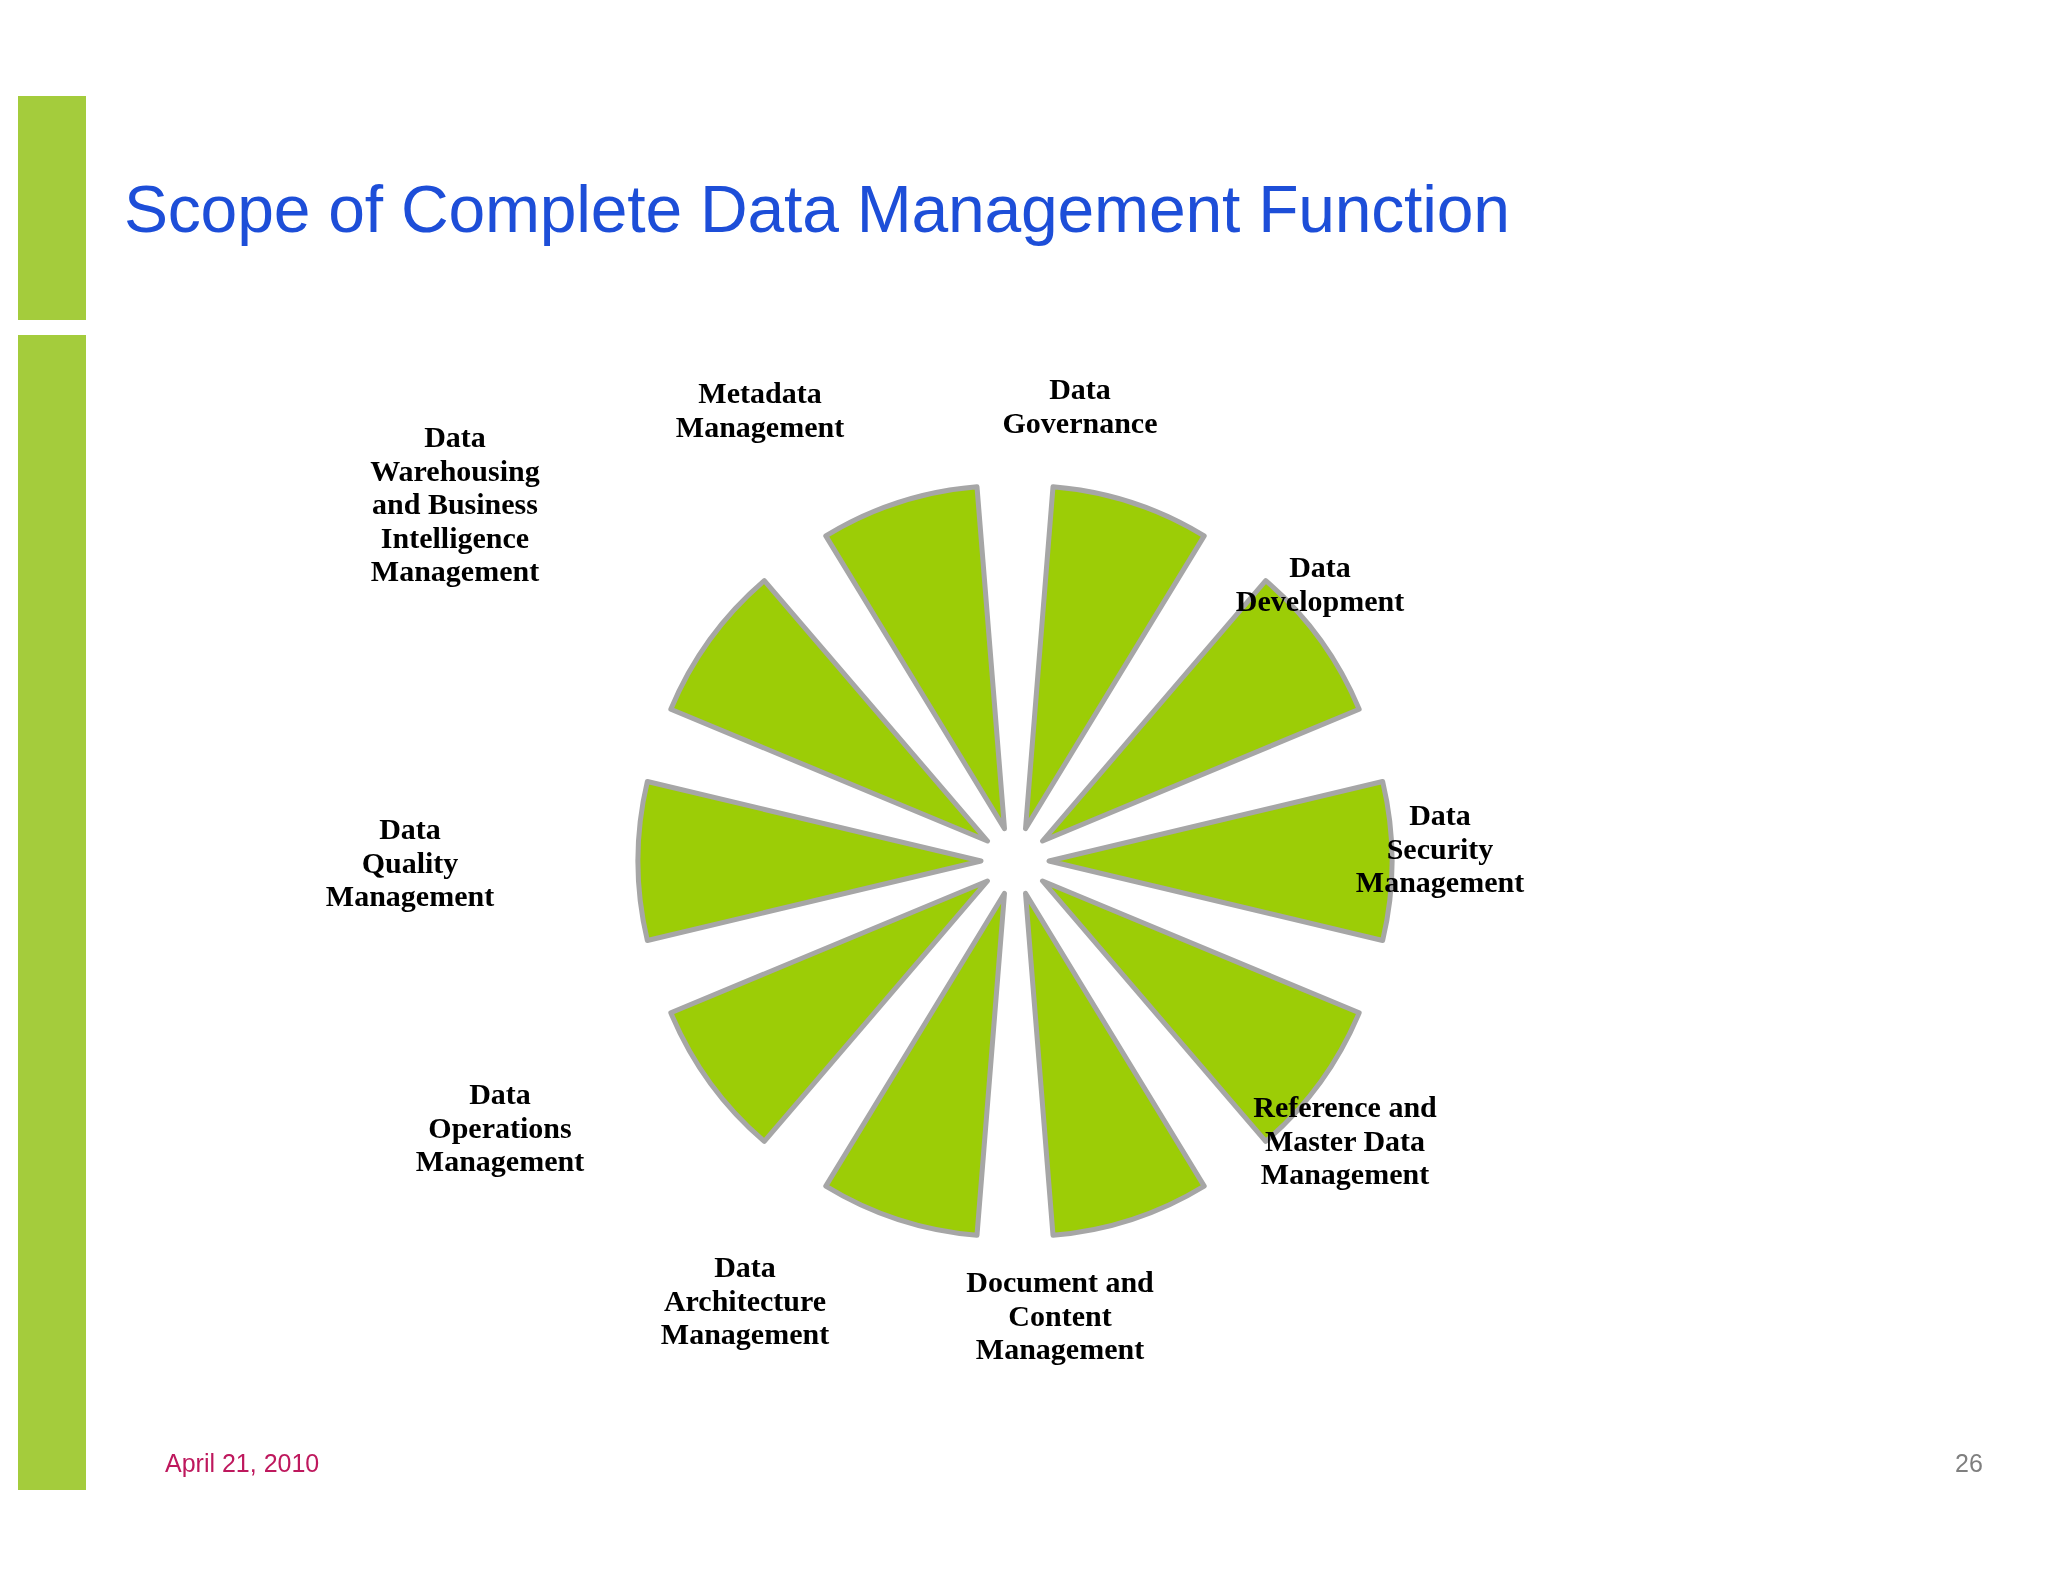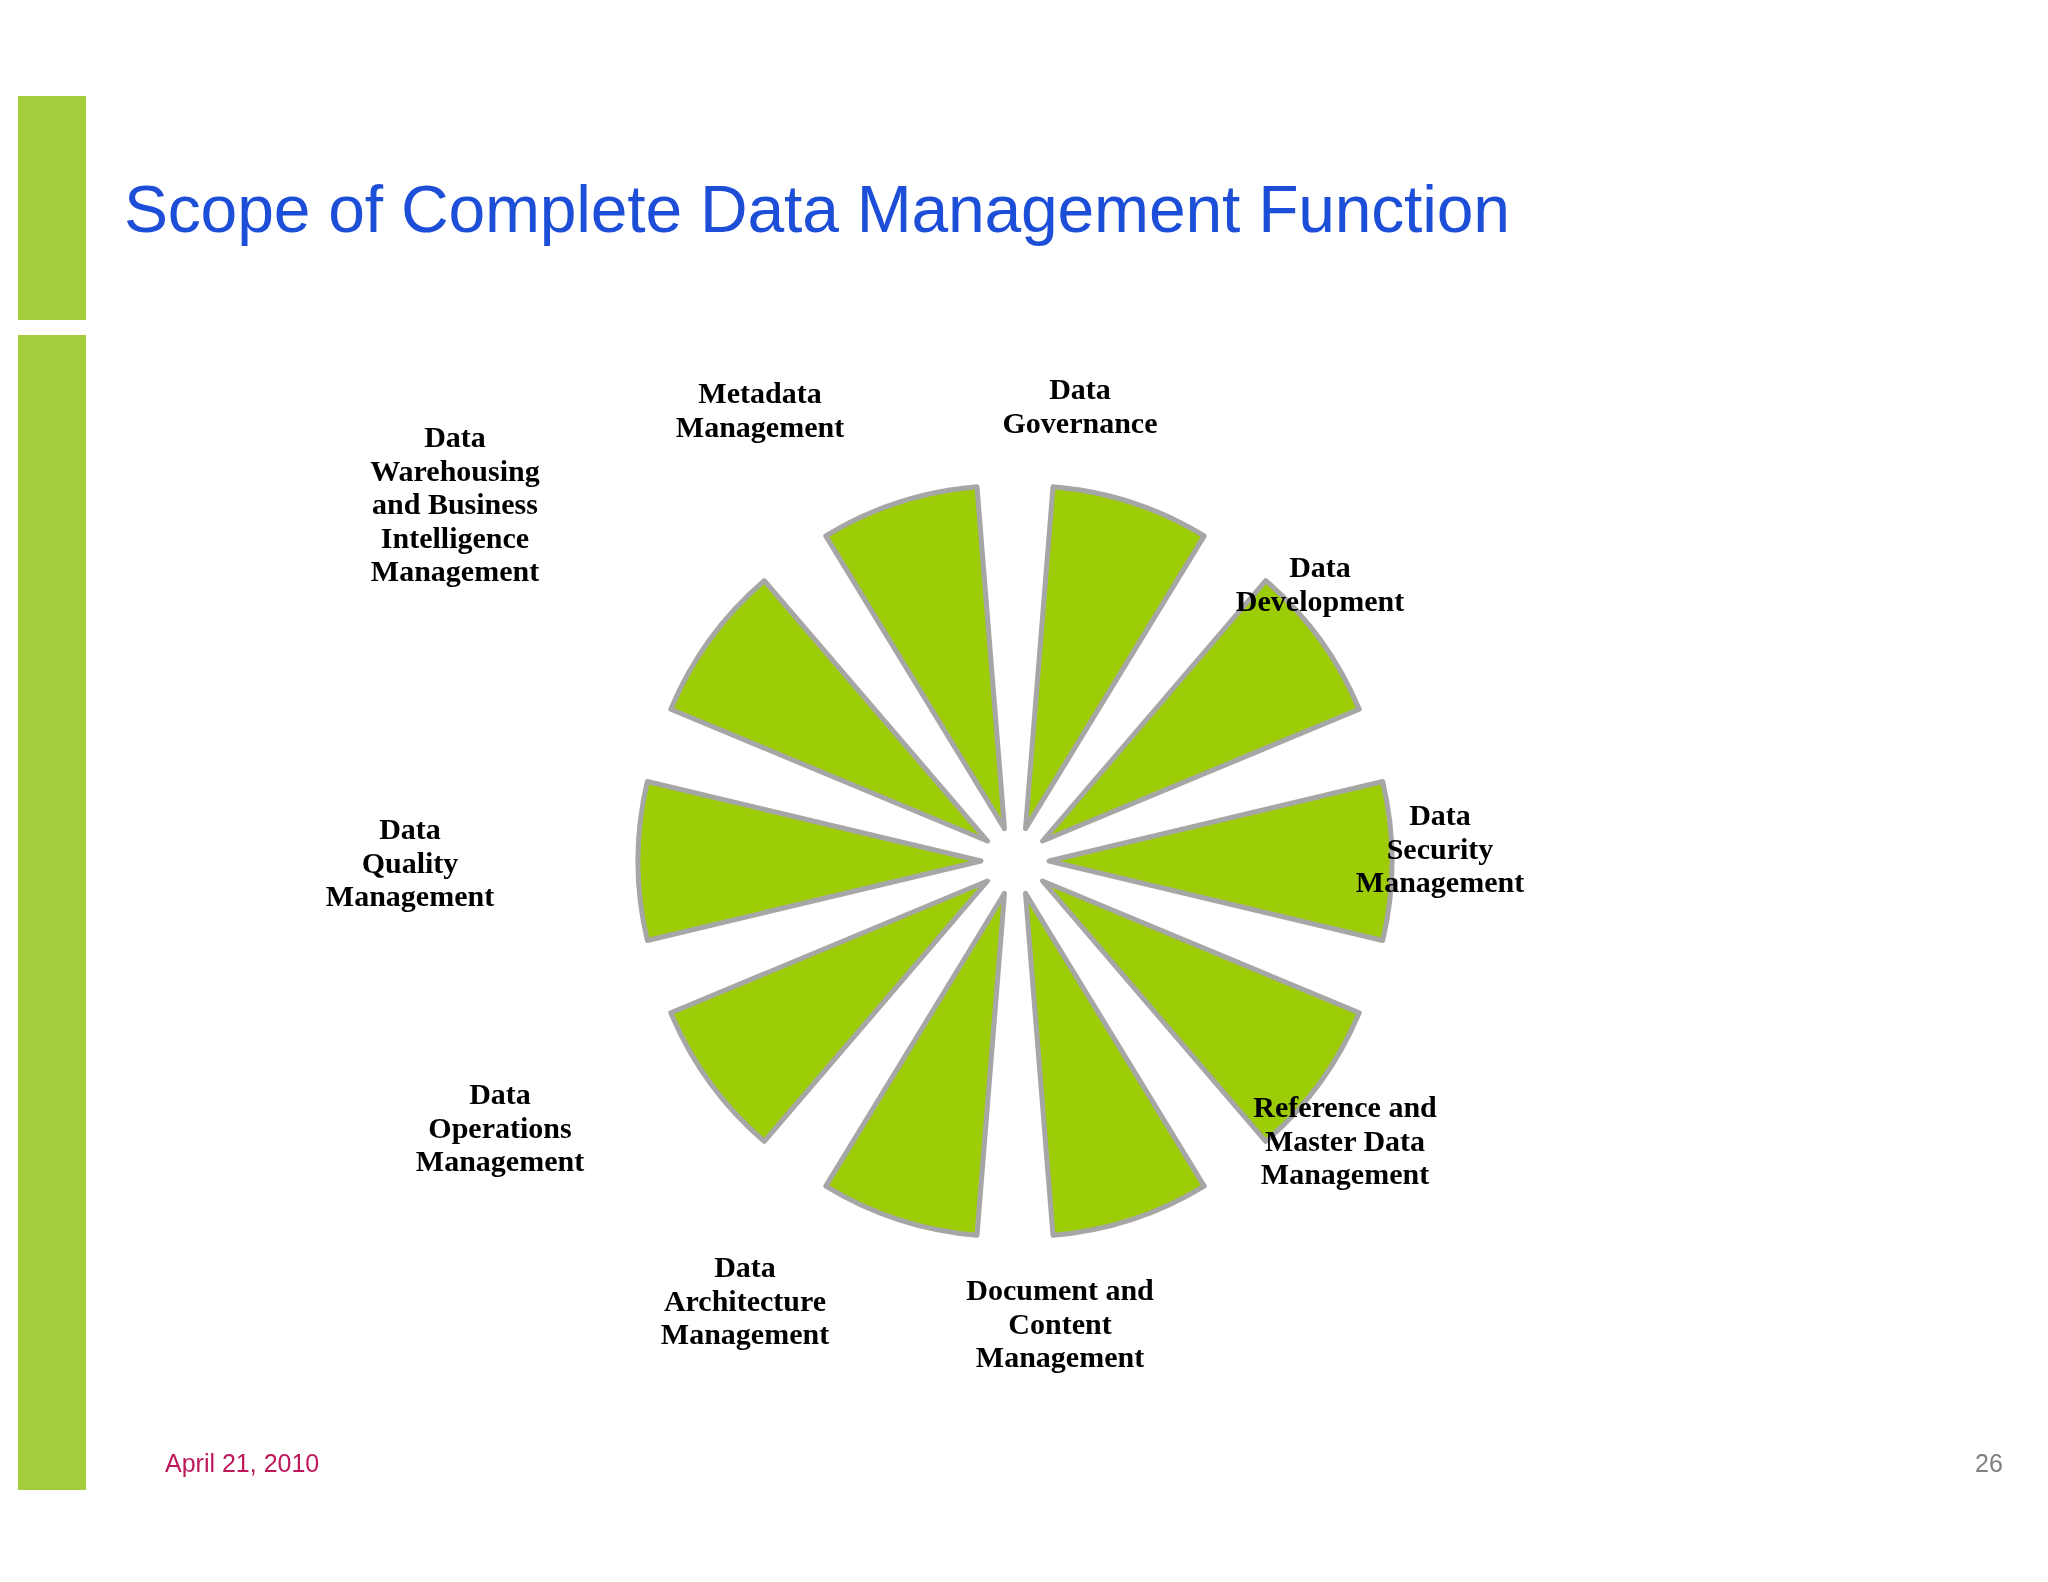--- a/index.html
+++ b/index.html
@@ -72,21 +72,20 @@
     top: 1449px;
     font-size: 25px;
     color: #be185d;
   }
   #footer-page-number {
     position: absolute;
     left: 1955px;
     top: 1449px;
     font-size: 25px;
     color: #7f7f7f;
-    margin-left: 20px;
   }
 </style>
 </head>
 <body>
 
 <div class="accent-bar" id="accent-bar-top"></div>
 <div class="accent-bar" id="accent-bar-bottom"></div>
 
 <div id="page-title">Scope of Complete Data Management Function</div>
 
@@ -109,21 +108,21 @@
       <div class="wheel-label" style="left: 950px; top: 372px; width: 260px;">Data
 Governance</div>
       <div class="wheel-label" style="left: 1170px; top: 550px; width: 300px;">Data
 Development</div>
       <div class="wheel-label" style="left: 1280px; top: 798px; width: 320px;">Data
 Security
 Management</div>
       <div class="wheel-label" style="left: 1175px; top: 1090px; width: 340px;">Reference and
 Master Data
 Management</div>
-      <div class="wheel-label" style="left: 890px; top: 1265px; width: 340px; margin-top: 8px;">Document and
+      <div class="wheel-label" style="left: 890px; top: 1265px; width: 340px;">Document and
 Content
 Management</div>
       <div class="wheel-label" style="left: 585px; top: 1250px; width: 320px;">Data
 Architecture
 Management</div>
       <div class="wheel-label" style="left: 340px; top: 1077px; width: 320px;">Data
 Operations
 Management</div>
       <div class="wheel-label" style="left: 250px; top: 812px; width: 320px;">Data
 Quality

